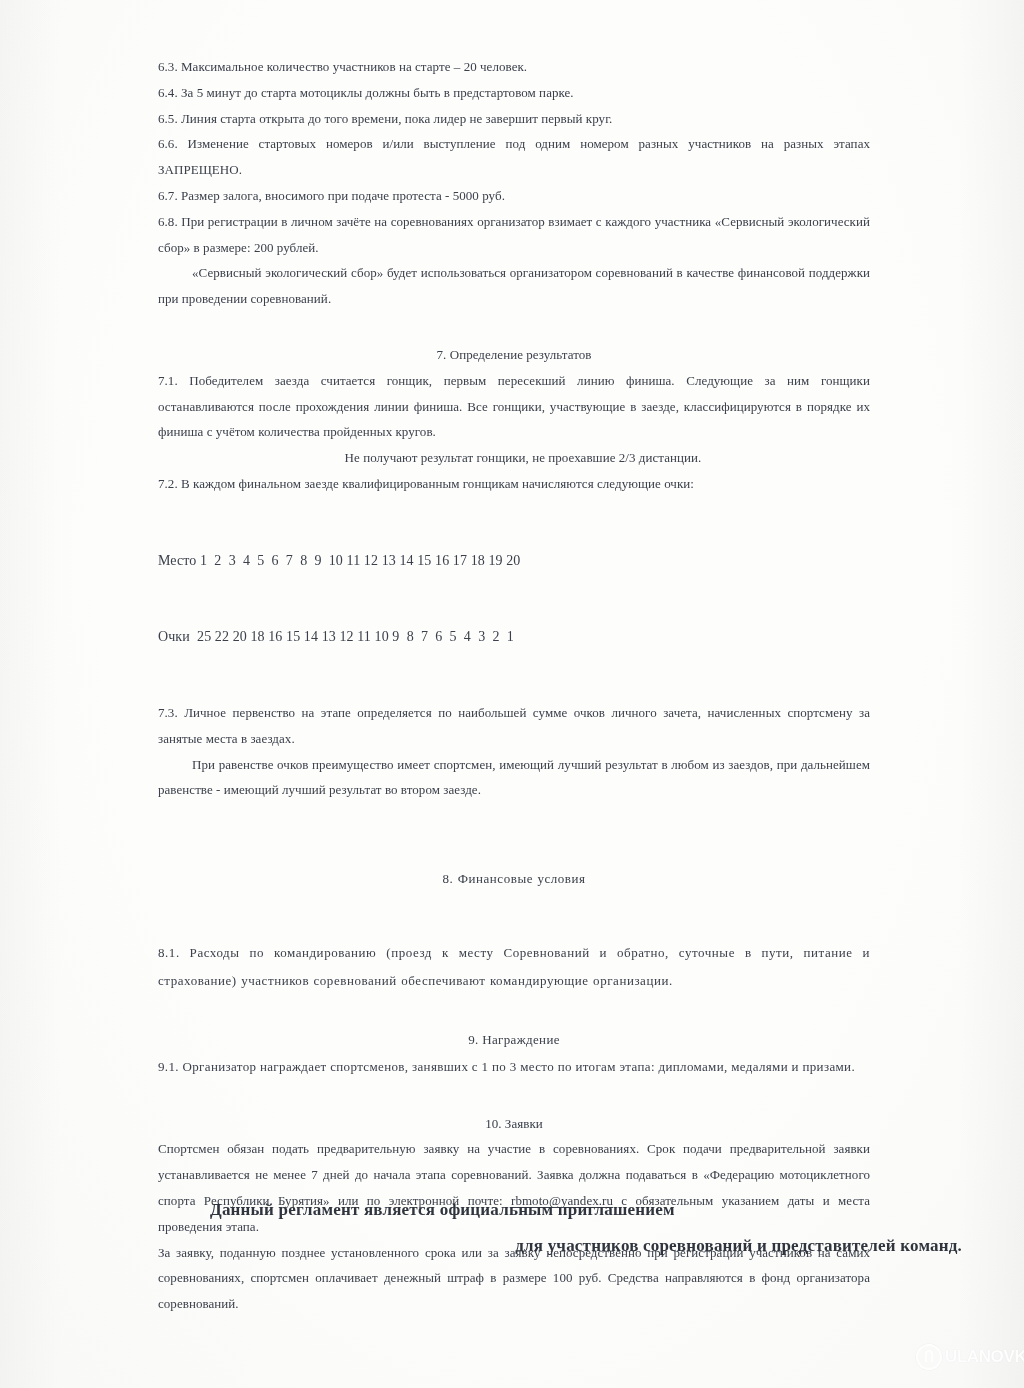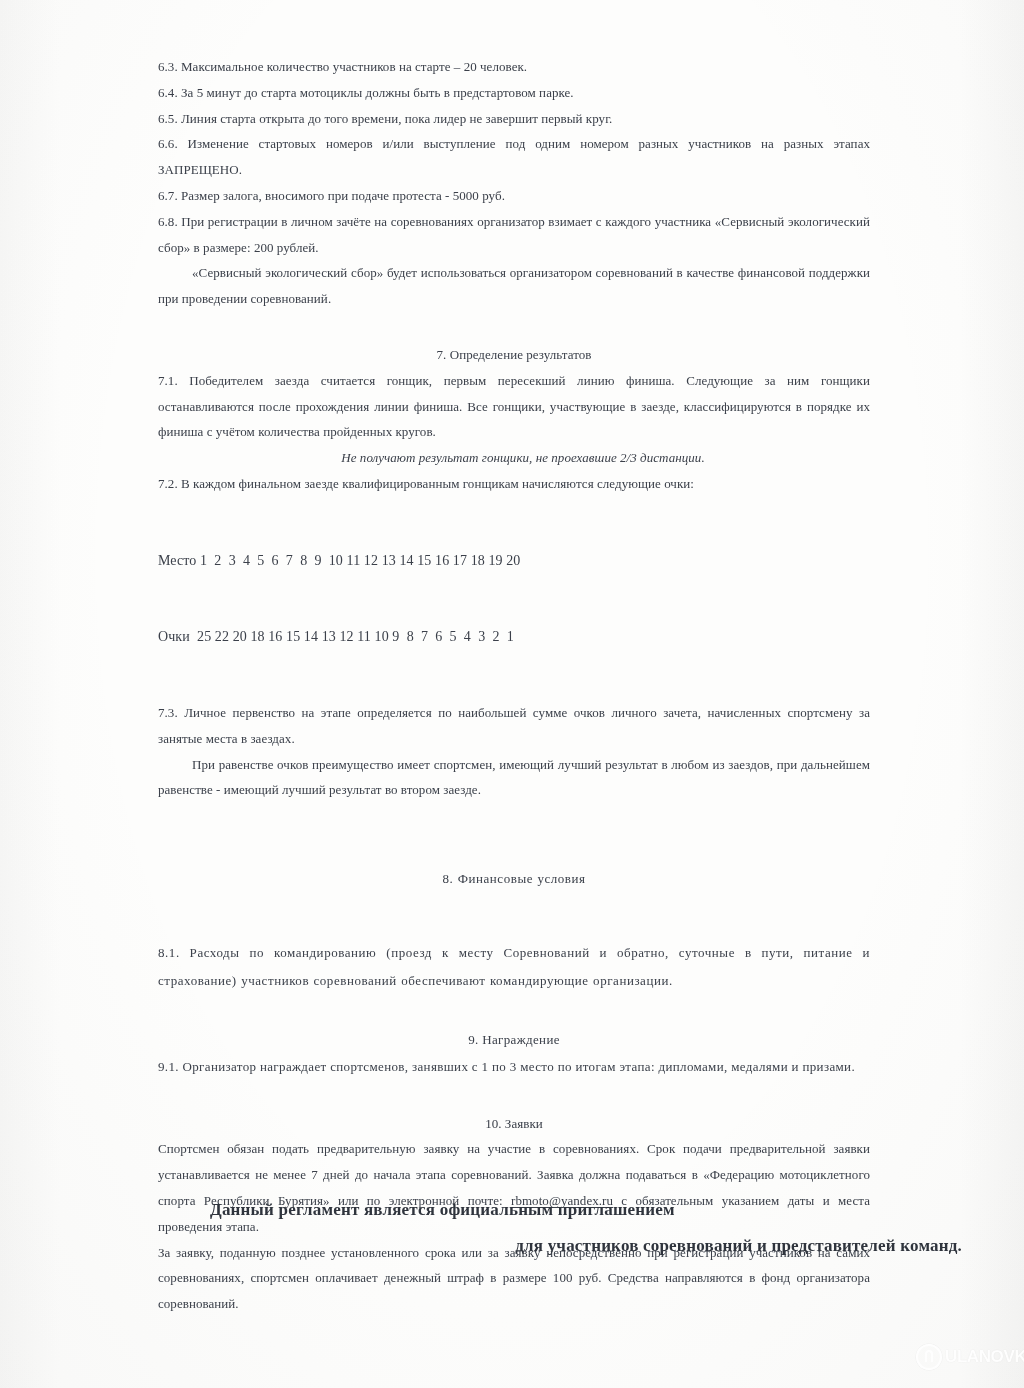--- a/index.html
+++ b/index.html
@@ -43,21 +43,21 @@
     margin: 0;
     font-size: 13px;
     line-height: 25.8px;
     text-align: justify;
     text-justify: inter-word;
     letter-spacing: 0.05px;
   }
 
   p.nojust { text-align: center; }
   p.ind    { text-indent: 34px; }
-  p.ind-sm { text-indent: 18px; font-style: italic; }
+  p.ind-sm { text-indent: 18px; }
 
   .gap-sm { height: 13px; }
   .gap-lg { height: 30px; }
 
   
   .loose p {
     letter-spacing: 0.55px;
     line-height: 28.5px;
     word-spacing: 0.6px;
     margin-top: 32px;

